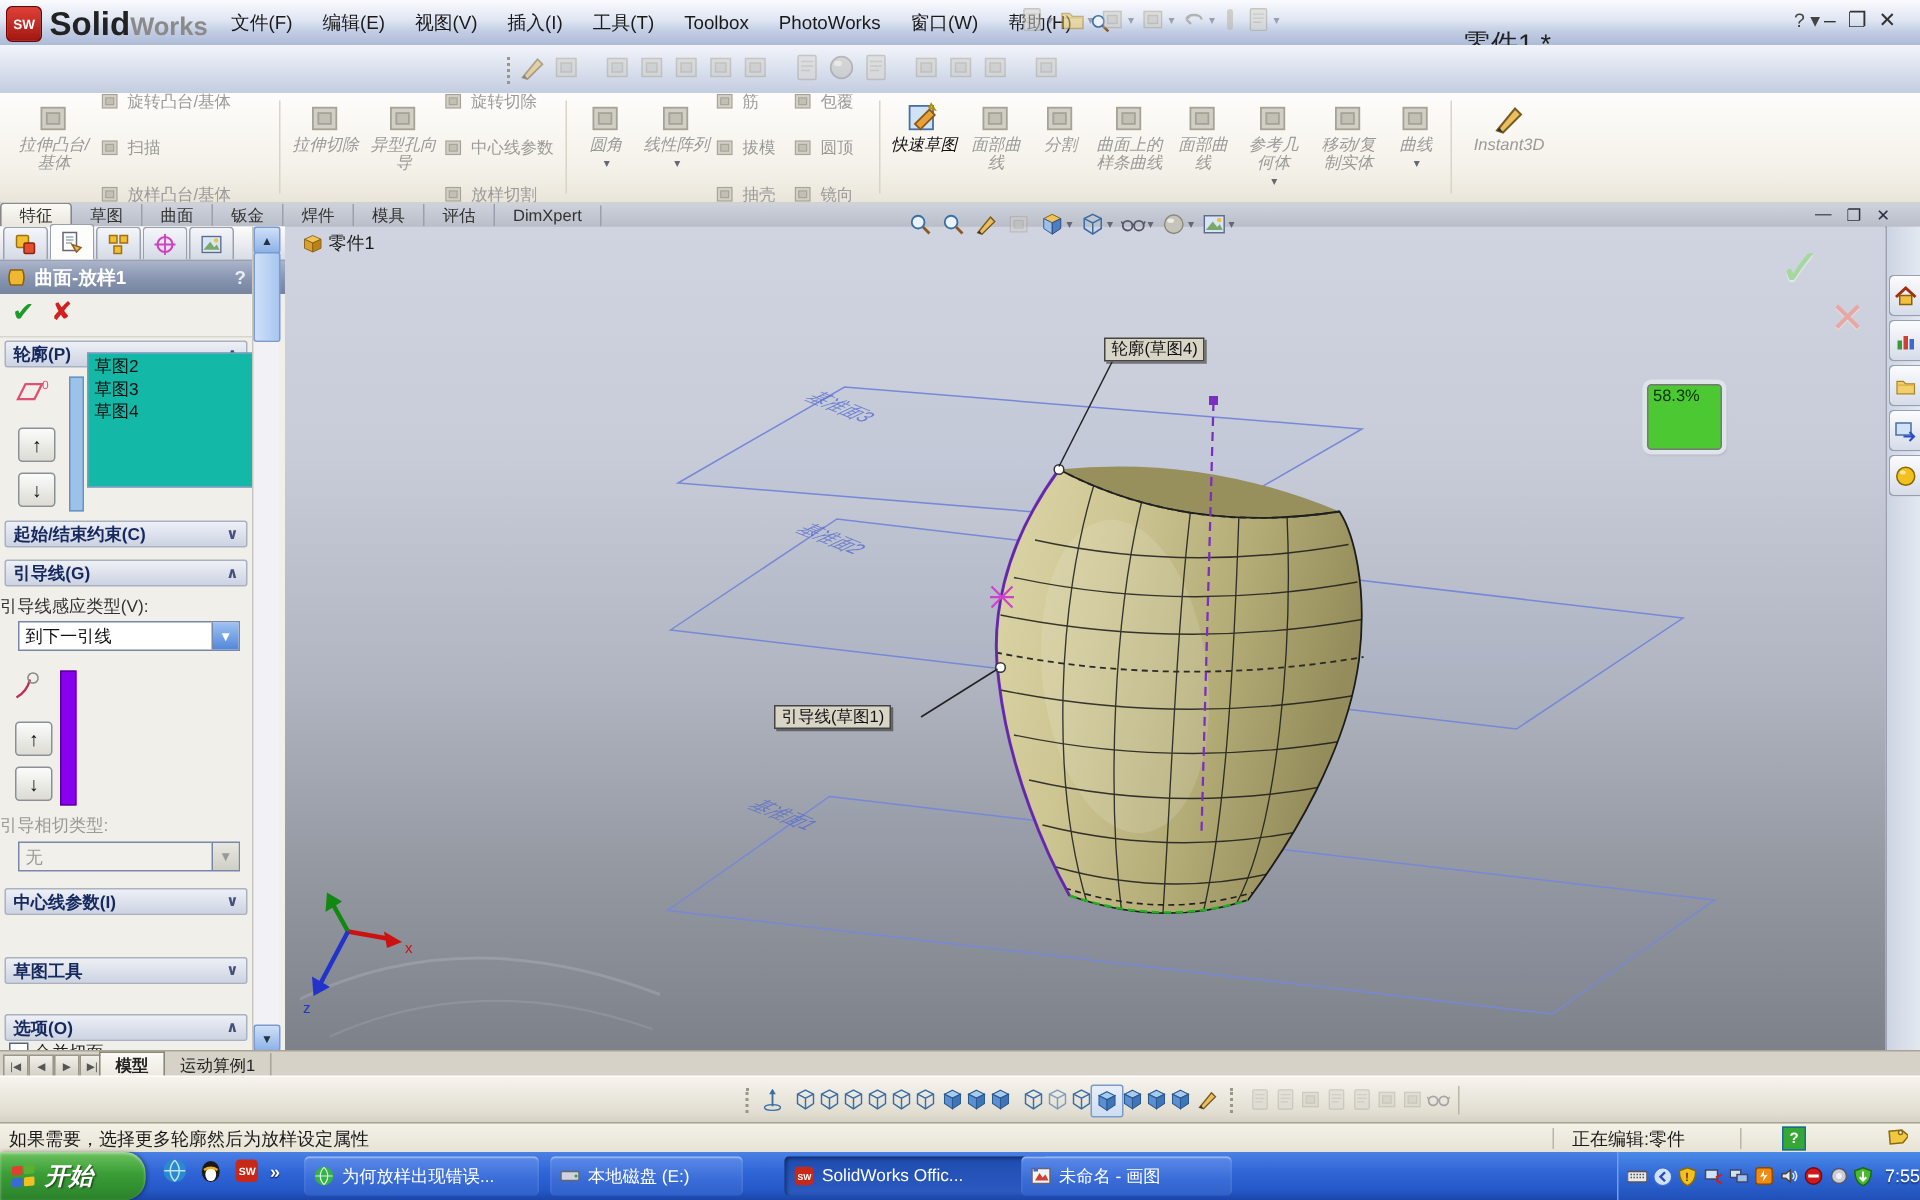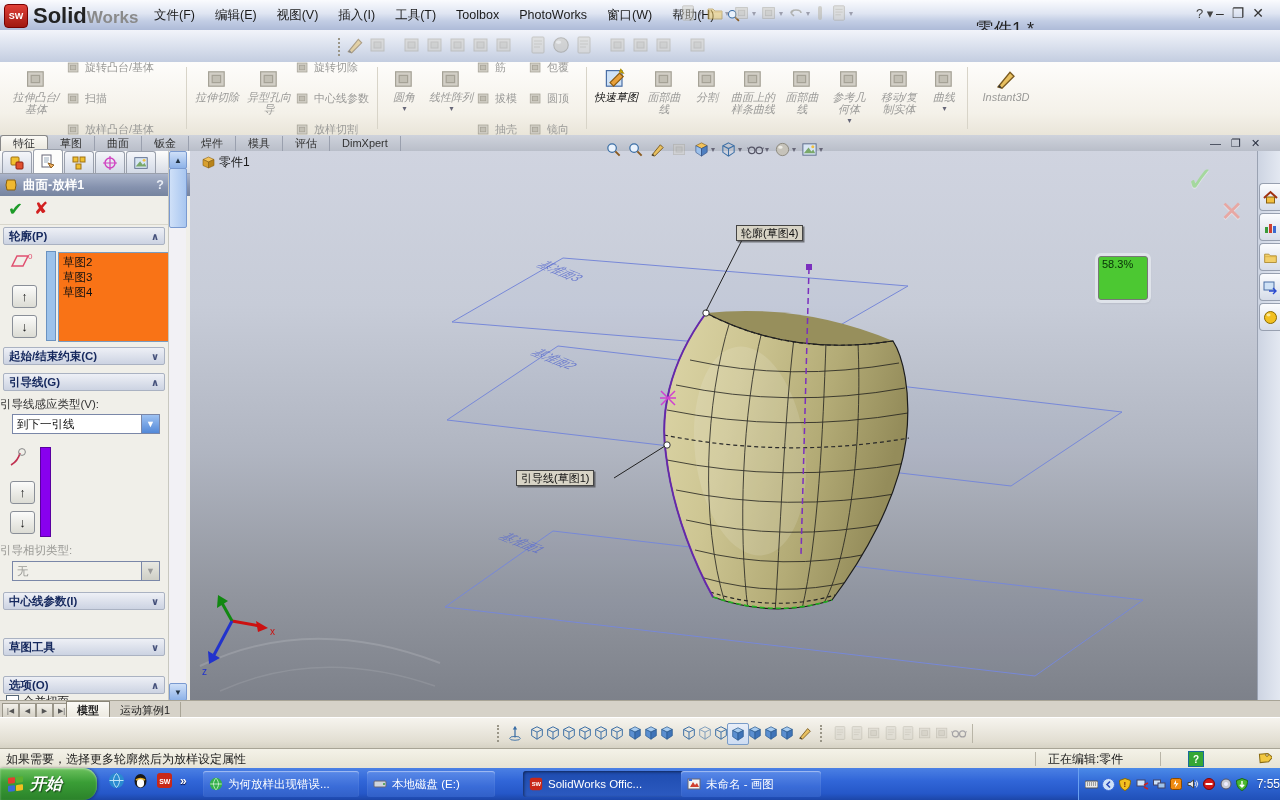--- a/index.html
+++ b/index.html
@@ -631,21 +631,21 @@
 
     <div class="grp-hdr" style="top:76px">
       <span>轮廓(P)</span>
         <span class="chev">∧</span>
     </div>
     <svg class="abs" style="left:8px;top:100px" width="26" height="22" viewBox="0 0 26 22">
       <path d="M4 15 L9 5 L20 5 L15 15 Z" fill="none" stroke="#e05070" stroke-width="1.5"></path>
       <text x="20" y="8" font-size="8" fill="#e05070">0</text>
     </svg>
     <div class="abs" style="left:46px;top:100px;width:8px;height:88px;background:#9cc2ea;border:1px solid #6a92c0"></div>
-    <div class="pm-list" style="left:58px;top:101px;width:122px;height:90px;background:#f97316">
+    <div class="pm-list" style="left:58px;top:84px;width:122px;height:90px;background:#14b8a6">
       <div>草图2</div>
       <div>草图3</div>
       <div>草图4</div>
     </div>
     <div class="updn" style="left:12px;top:134px">
         <span>↑</span>
       </div>
     <div class="updn" style="left:12px;top:164px">
         <span>↓</span>
       </div>

